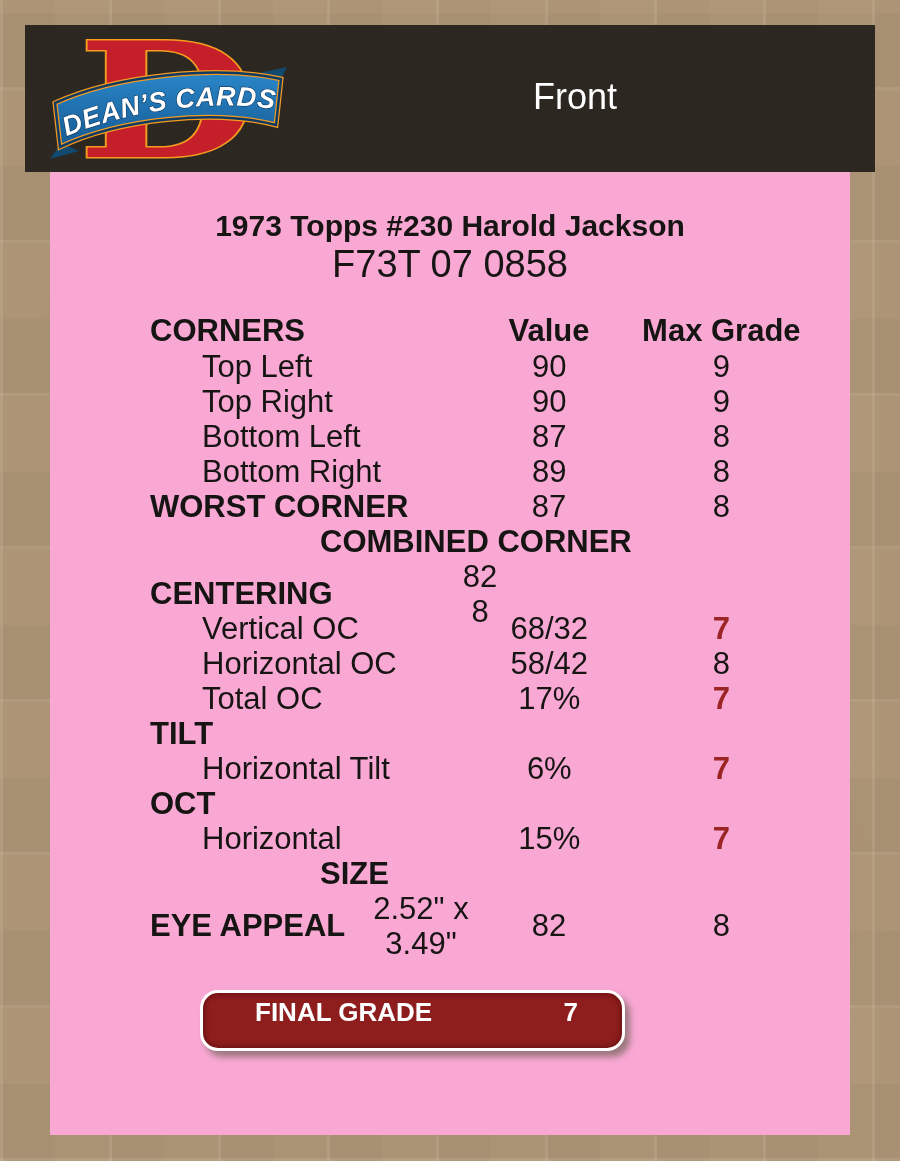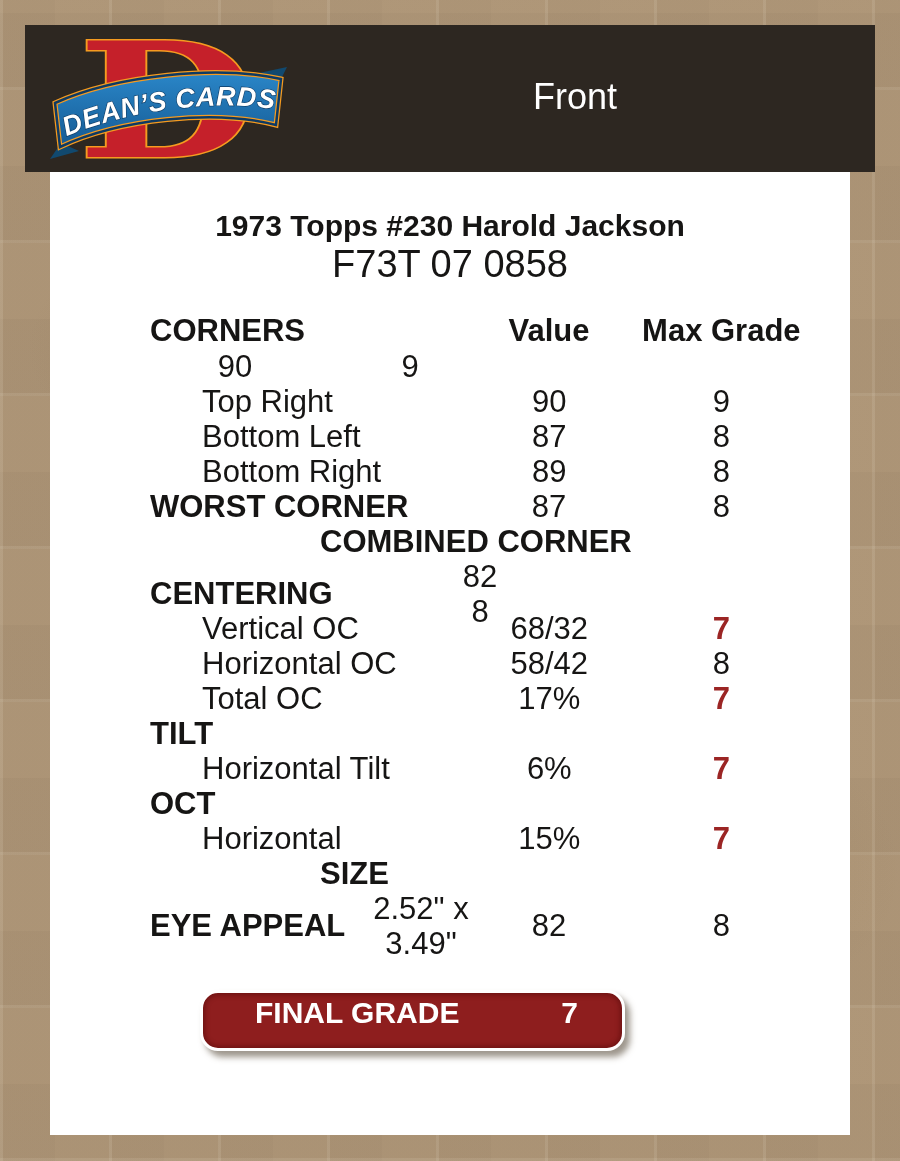--- a/index.html
+++ b/index.html
@@ -26,21 +26,21 @@
   }
   .logo-svg{position:absolute;left:22px;top:6px;width:240px;height:142px;}
   .header-text{
     position:absolute;left:250px;top:0;width:600px;height:147px;
     text-align:center;color:#ffffff;padding-top:36px;box-sizing:border-box;
   }
   .header-title{font-size:50px;line-height:52px;font-weight:normal;letter-spacing:1px;}
   .header-subtitle{font-size:36px;line-height:40px;margin-top:16px;}
   .panel{
     position:absolute;left:50px;top:172px;width:800px;height:963px;
-    background:#ffffff;
+    background:#f9a8d4;
   }
   .card-title{
     position:absolute;left:0;top:36px;width:800px;text-align:center;
     font-size:30px;font-weight:bold;line-height:36px;
   }
   .card-serial{
     position:absolute;left:0;top:74px;width:800px;text-align:center;
     font-size:38px;line-height:36px;
   }
   .grading-table{position:absolute;left:100px;top:140px;width:660px;font-size:31px;}
@@ -54,21 +54,21 @@
   .c-max{width:180px;text-align:center;}
   .trow.head .c-value,.trow.head .c-max{font-weight:bold;}
   .c-max.red{color:#9b2524;font-weight:bold;}
   .c-value.size-shift{transform:translateX(-59px);}
   .final-grade-button{
     position:absolute;left:150px;top:818px;width:425px;height:61px;
     background:#8e1e1e;border:3px solid #ffffff;border-radius:18px;
     box-sizing:border-box;
     box-shadow:5px 6px 6px rgba(104,94,78,0.65), inset 0 0 5px 2px rgba(70,5,5,0.45);
     display:flex;align-items:center;justify-content:space-between;
-    padding:0 44px 16px 52px;color:#ffffff;font-weight:bold;font-size:30px;
+    padding:0 44px 16px 52px;color:#ffffff;font-weight:bold;font-size:26px;
   }
 </style>
 </head>
 <body>
 
 <div class="bg-collage"></div>
 
 <div class="header-bar">
   <svg class="logo-svg" viewBox="0 0 240 142" aria-hidden="true">
     <defs>
@@ -97,20 +97,21 @@
   <div class="card-serial">F73T 07 0858</div>
 
   <div class="grading-table">
     <div class="trow head">
       <span class="c-label">CORNERS</span>
       <span class="c-value">Value</span>
       <span class="c-max">Max Grade</span>
     </div>
     <div>
         <div class="trow indent">
+          <span class="c-label">Top Left</span>
           <span class="c-value">90</span>
           <span class="c-max">9</span>
         </div>
         <div class="trow indent">
           <span class="c-label">Top Right</span>
           <span class="c-value">90</span>
           <span class="c-max">9</span>
         </div>
         <div class="trow indent">
           <span class="c-label">Bottom Left</span>

